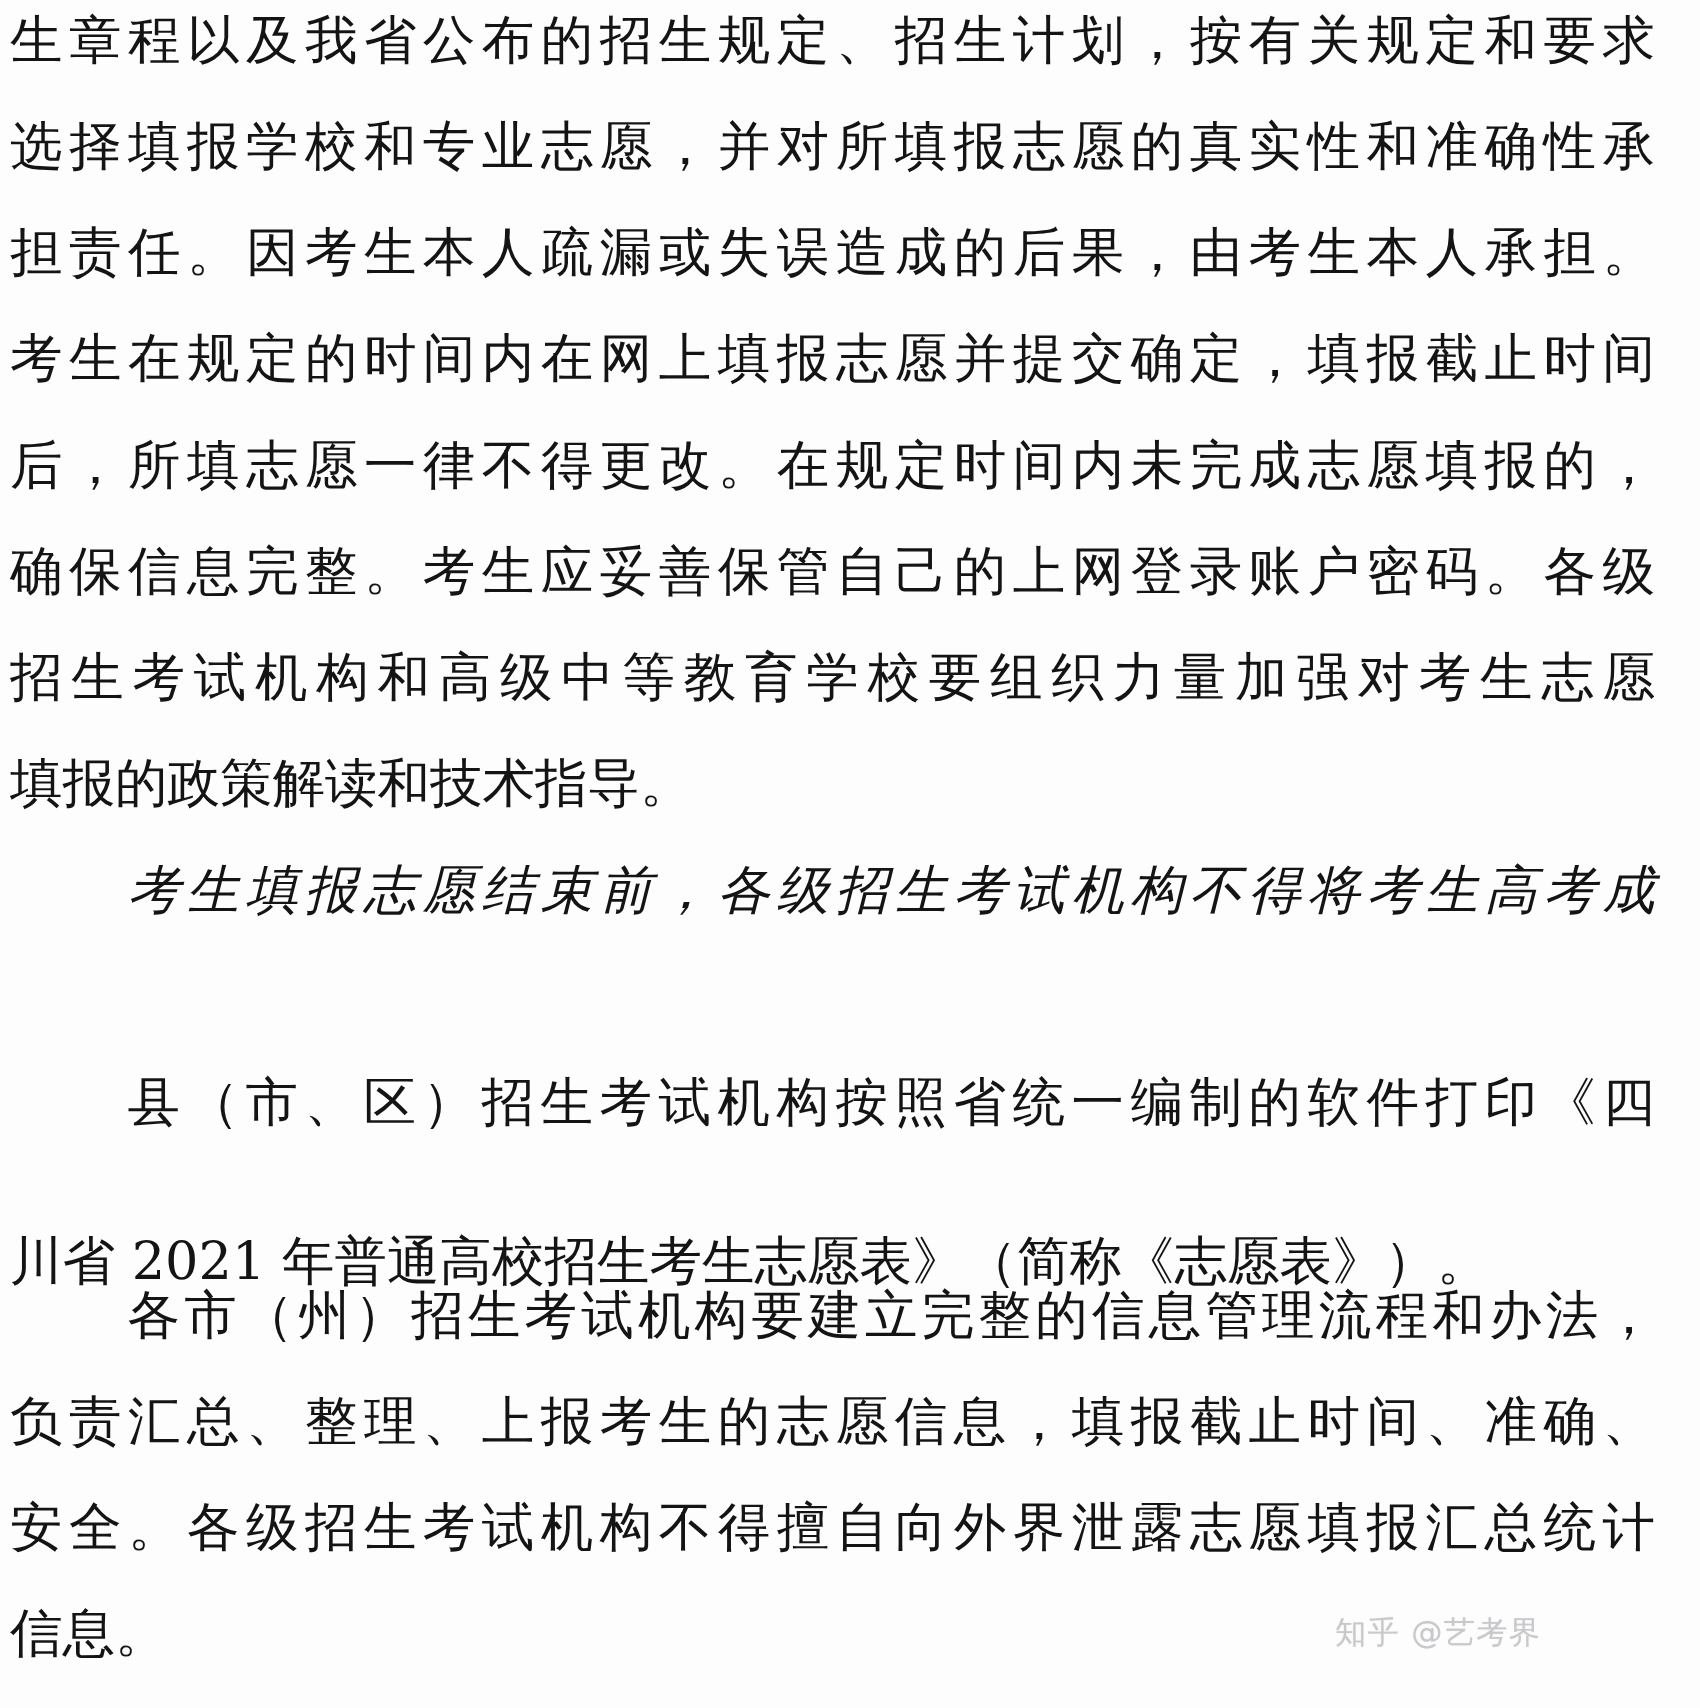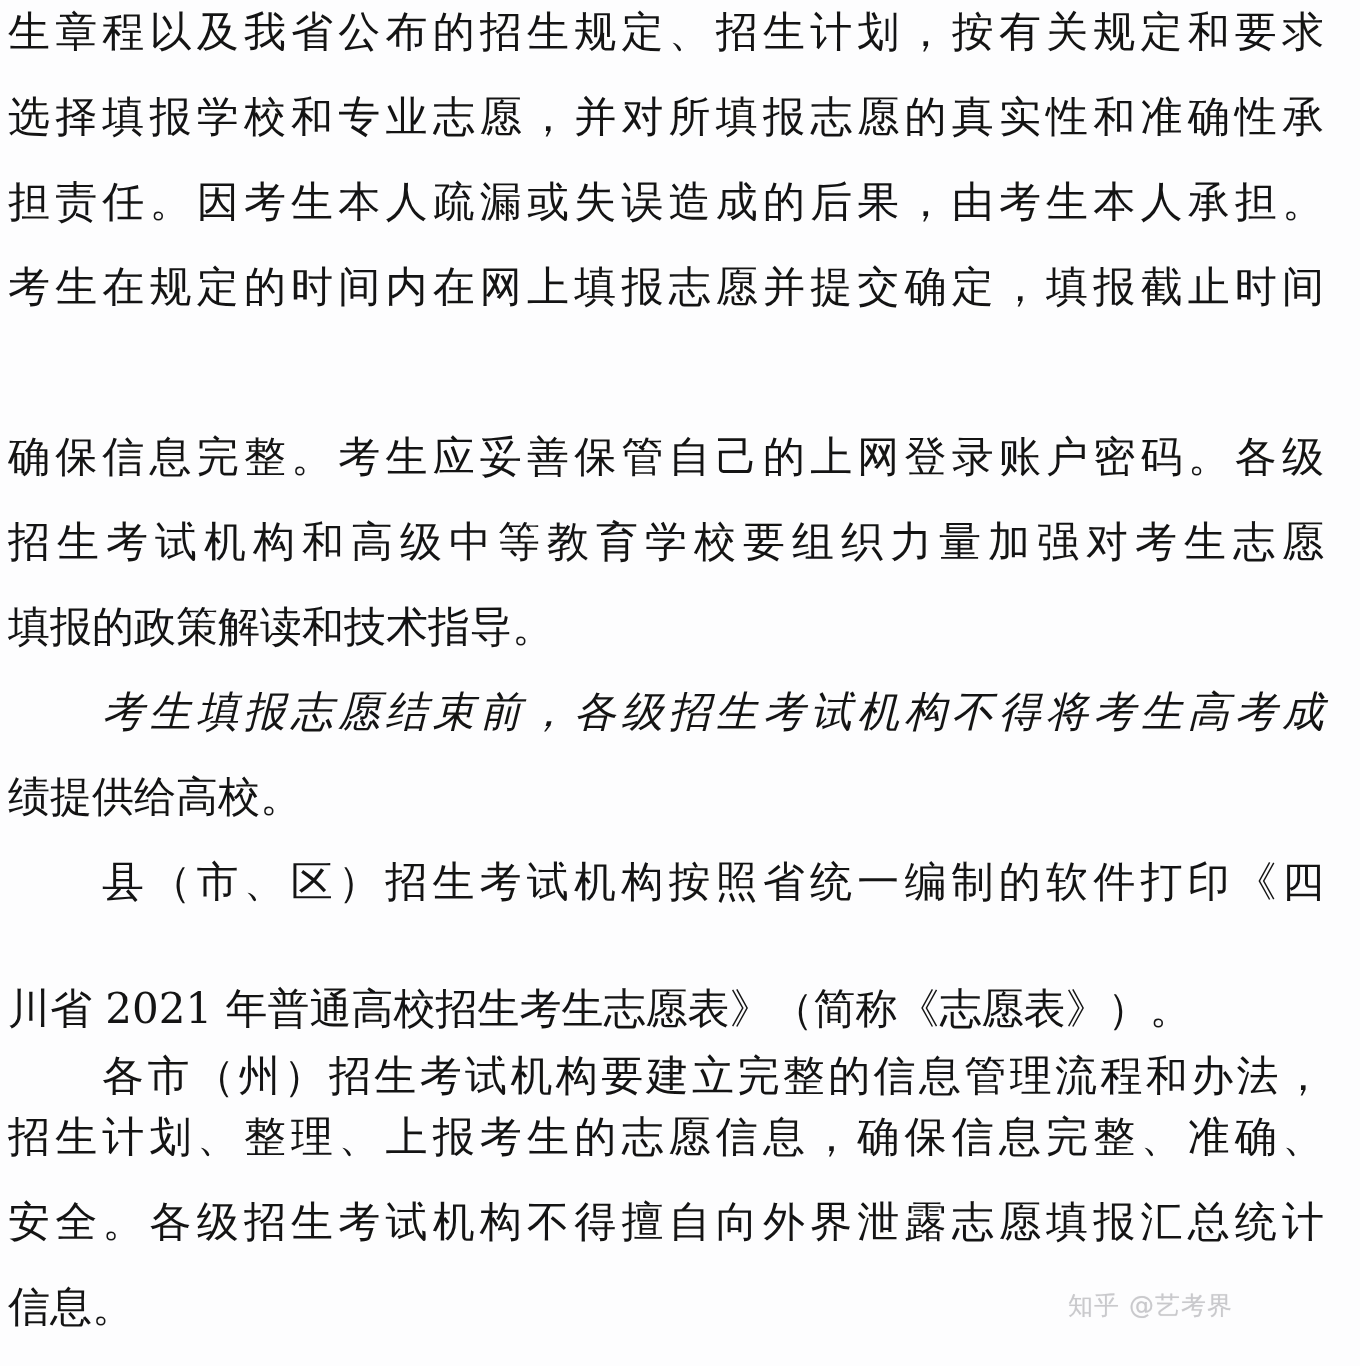--- a/index.html
+++ b/index.html
@@ -55,26 +55,26 @@
     }
   </style>
 </head>
 <body>
 
 <div class="page">
   <div class="line" style="top:87px;">选择填报学校和专业志愿，并对所填报志愿的真实性和准确性承</div>
   <div class="line" style="top:2px;">生章程以及我省公布的招生规定、招生计划，按有关规定和要求</div>
   <div class="line" style="top:257px;">考生在规定的时间内在网上填报志愿并提交确定，填报截止时间</div>
   <div class="line" style="top:172px;">担责任。因考生本人疏漏或失误造成的后果，由考生本人承担。</div>
+  <div class="line" style="top:342px;">后，所填志愿一律不得更改。在规定时间内未完成志愿填报的，</div>
   <div class="line" style="top:427px;">确保信息完整。考生应妥善保管自己的上网登录账户密码。各级</div>
   <div class="line" style="top:512px;">招生考试机构和高级中等教育学校要组织力量加强对考生志愿</div>
   <div class="line last" style="top:597px;">填报的政策解读和技术指导。</div>
   <div class="line indent" style="top:682px;font-style:italic;">考生填报志愿结束前，各级招生考试机构不得将考生高考成</div>
-  <div class="line last" style="top:767px;">绩提供给高校。</div>
   <div class="line indent" style="top:852px;">县（市、区）招生考试机构按照省统一编制的软件打印《四</div>
   <div class="line last" style="top:979px;">川省 2021 年普通高校招生考生志愿表》（简称《志愿表》）。</div>
-  <div class="line indent" style="top:1046px;">各市（州）招生考试机构要建立完整的信息管理流程和办法，</div>
-  <div class="line" style="top:1107px;">招生计划、整理、上报考生的志愿信息，确保信息完整、准确、</div>
+  <div class="line indent" style="top:1022px;">各市（州）招生考试机构要建立完整的信息管理流程和办法，</div>
+  <div class="line" style="top:1107px;">负责汇总、整理、上报考生的志愿信息，填报截止时间、准确、</div>
   <div class="line" style="top:1192px;">安全。各级招生考试机构不得擅自向外界泄露志愿填报汇总统计</div>
   <div class="line last" style="top:1277px;">信息。</div>
 
   <div class="watermark">知乎 @艺考界</div>
 </div>
 
 </body></html>

